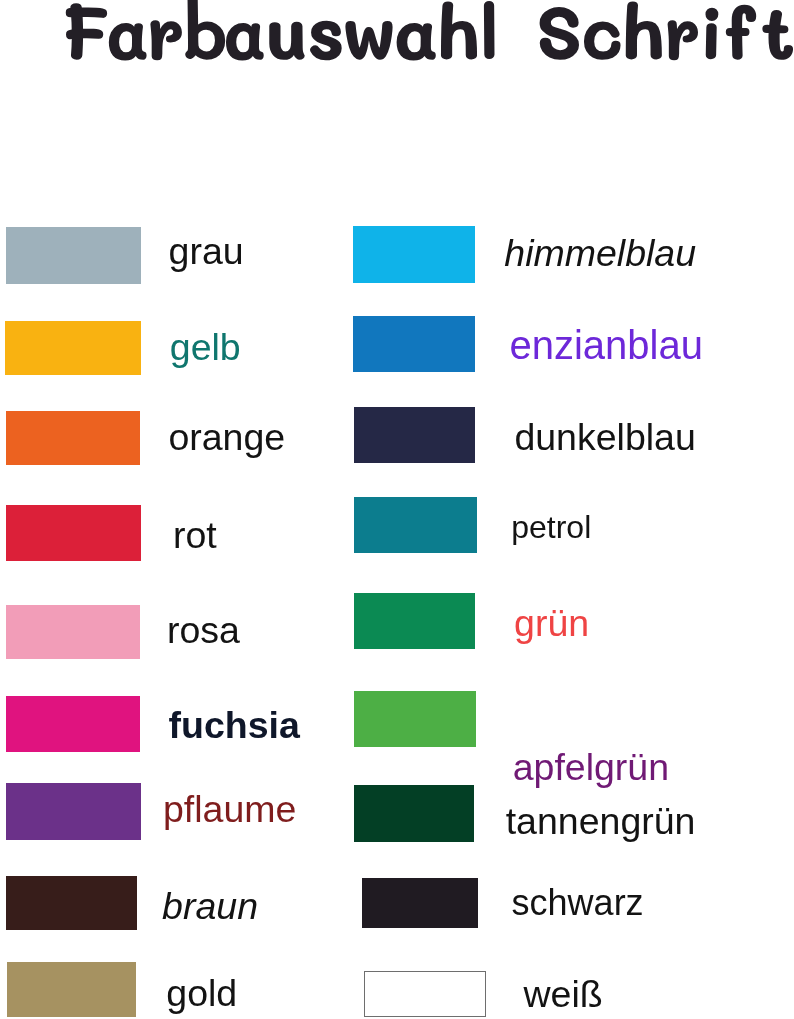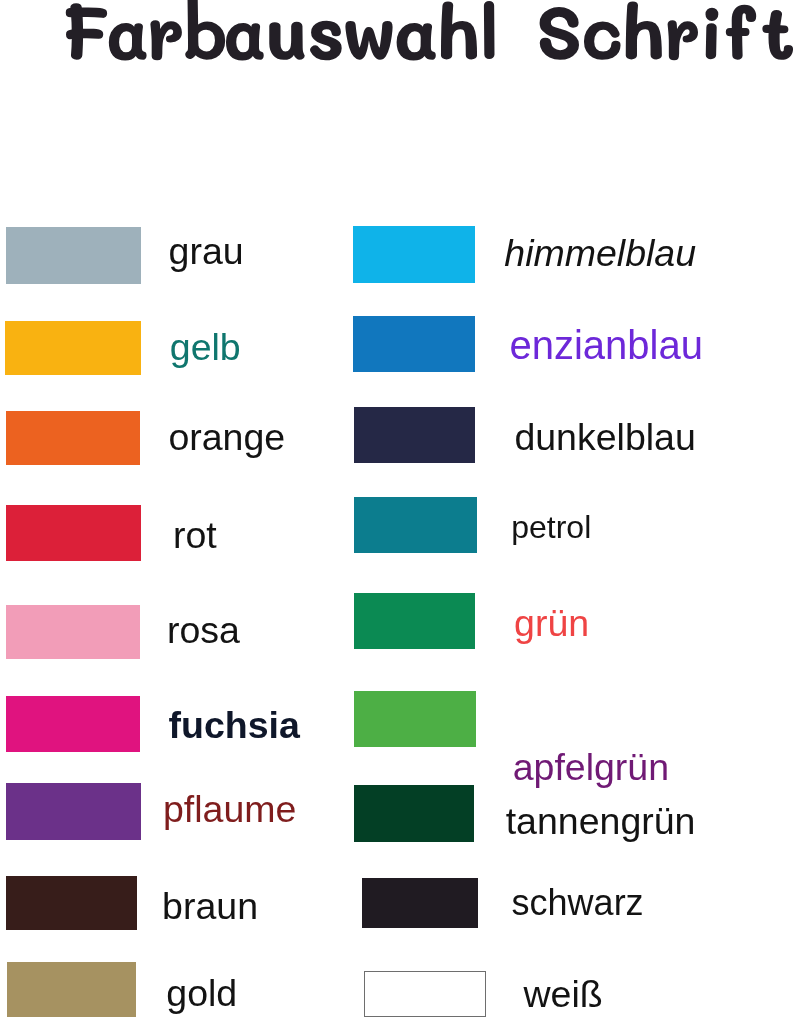--- a/index.html
+++ b/index.html
@@ -92,21 +92,21 @@
         <div class="legend-row">
           <div class="swatch" style="left: 5.6px; top: 696.4px; width: 134.5px; height: 55.7px; background: rgb(224, 19, 127);"></div>
           <div class="color-label" style="left: 168.6px; top: 707.049px; color: #0f172a; font-size: 37.5px; line-height: 37.5px; font-weight: bold;">fuchsia</div>
         </div>
         <div class="legend-row">
           <div class="swatch" style="left: 5.6px; top: 783.3px; width: 135.3px; height: 56.4px; background: rgb(107, 49, 137);"></div>
           <div class="color-label" style="left: 163px; top: 791.249px; color: #7f1d1d; font-size: 37.5px; line-height: 37.5px;">pflaume</div>
         </div>
         <div class="legend-row">
           <div class="swatch" style="left: 6px; top: 876.2px; width: 131.1px; height: 53.7px; background: rgb(55, 29, 26);"></div>
-          <div class="color-label" style="left: 162.1px; top: 888.049px; color: rgb(19, 19, 19); font-size: 37.5px; line-height: 37.5px;">braun</div>
+          <div class="color-label" style="left: 162.1px; top: 888.049px; color: rgb(19, 19, 19); font-size: 37.5px; line-height: 37.5px; font-style: italic;">braun</div>
         </div>
         <div class="legend-row">
           <div class="swatch" style="left: 6.7px; top: 962px; width: 129px; height: 55.3px; background: rgb(166, 146, 97);"></div>
           <div class="color-label" style="left: 166.3px; top: 974.549px; color: rgb(19, 19, 19); font-size: 37.5px; line-height: 37.5px;">gold</div>
         </div>
       </div>
       <div class="legend-column">
         <div class="legend-row">
           <div class="swatch" style="left: 353.3px; top: 226px; width: 121.8px; height: 57.2px; background: rgb(15, 179, 233);"></div>
           <div class="color-label" style="left: 504.3px; top: 234.749px; color: rgb(19, 19, 19); font-size: 37.5px; line-height: 37.5px; font-style: italic;">himmelblau</div>

